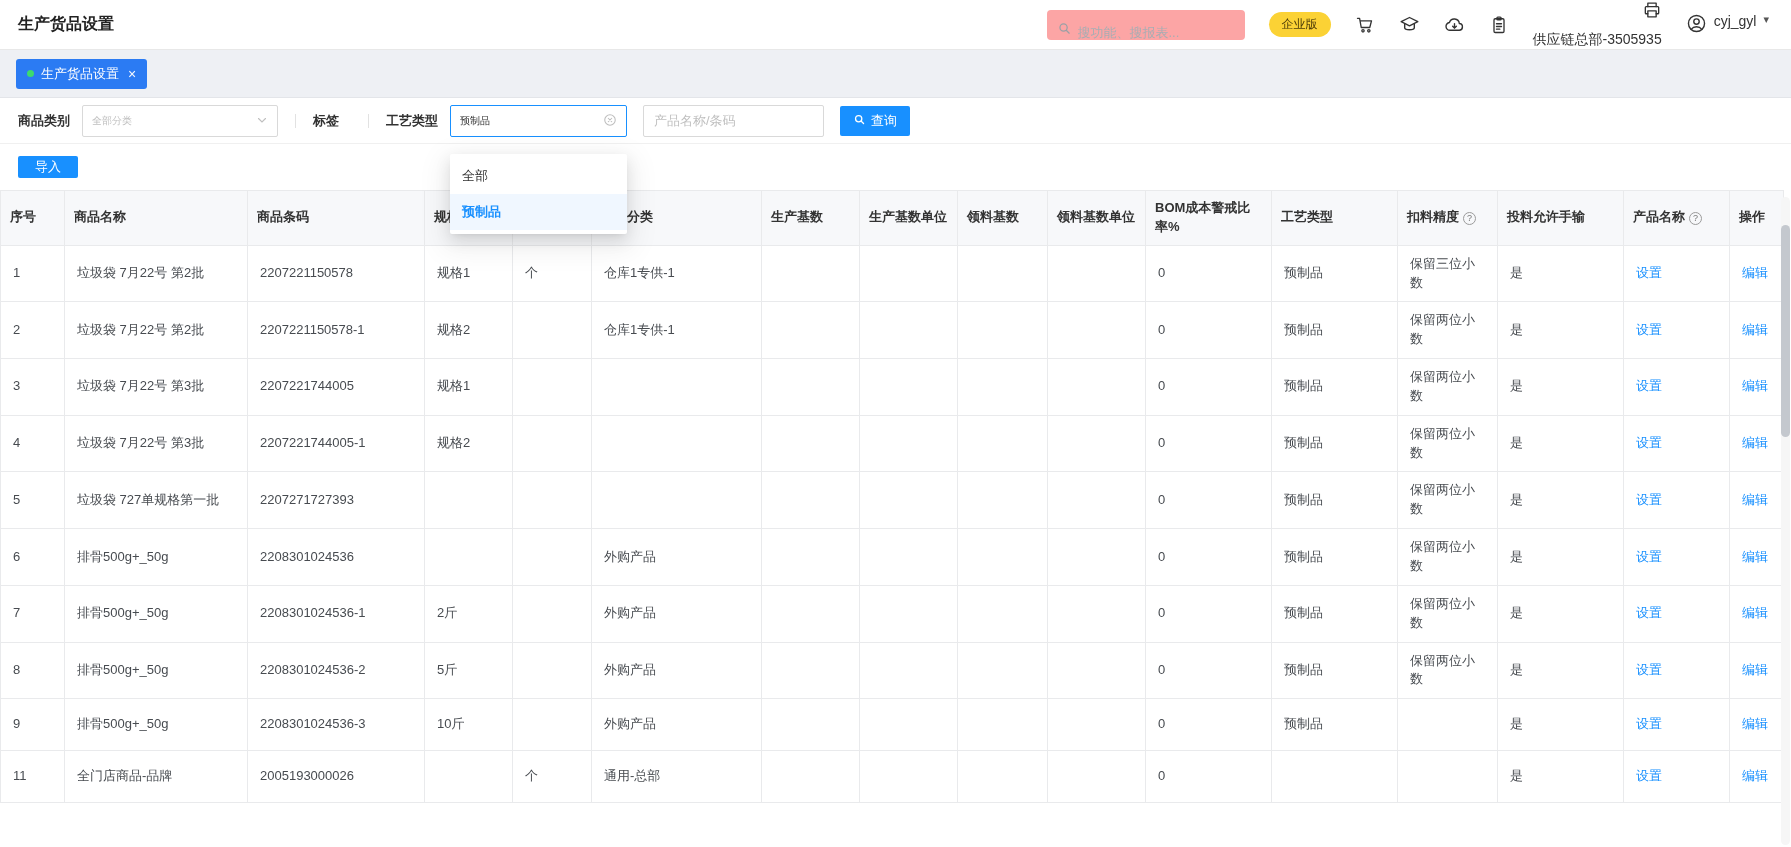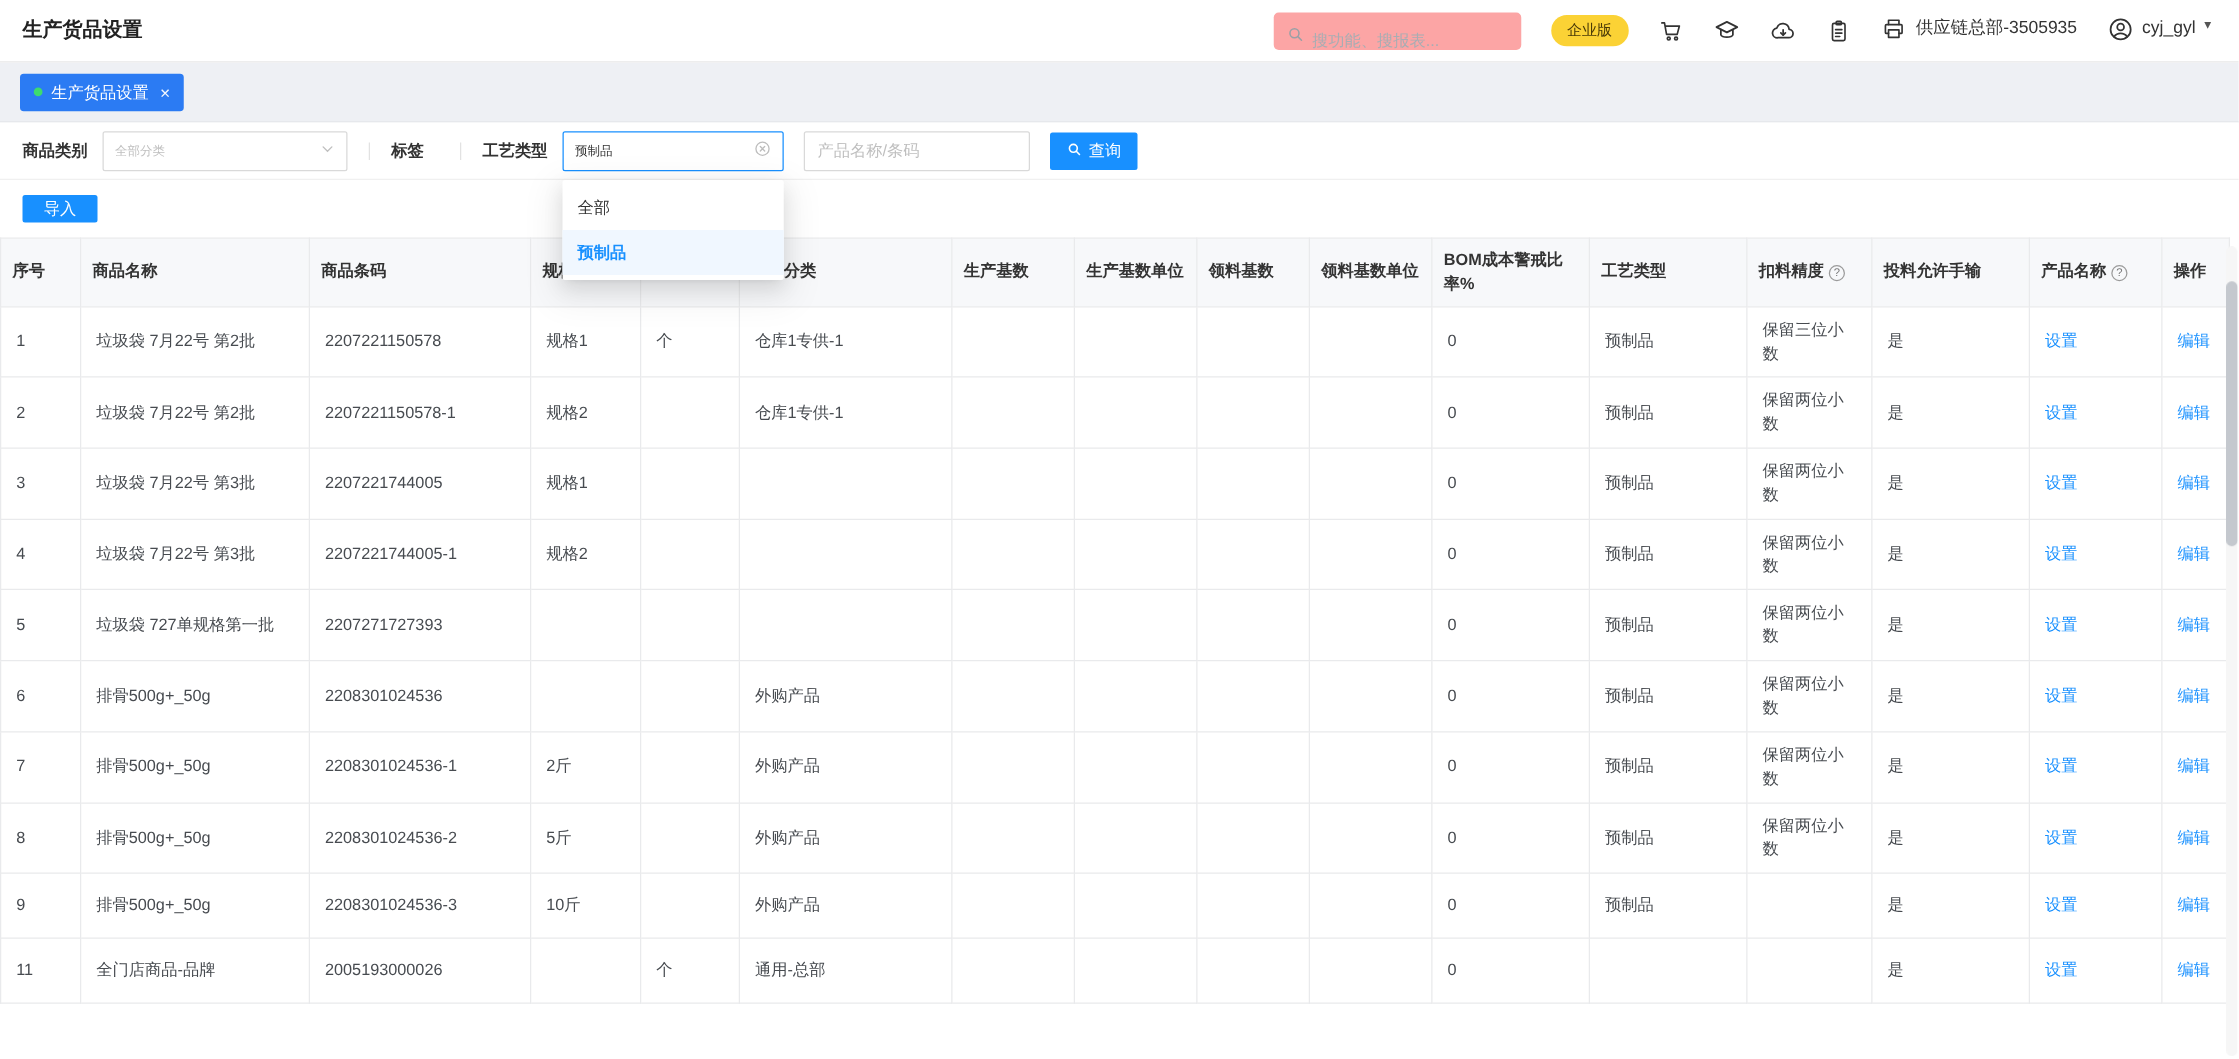--- a/index.html
+++ b/index.html
@@ -10,21 +10,21 @@
   .topbar { height:50px; display:flex; align-items:center; justify-content:space-between;
     padding:0 22px 0 18px; background:#fff; border-bottom:1px solid #e8e8e8; position:relative; z-index:40; }
   .page-title { font-size:16px; font-weight:bold; color:#222; }
   .topbar-right { display:flex; align-items:center; gap:24px; }
   .gsearch { width:198px; height:30px; background:#fca5a5; border-radius:4px;
     display:flex; align-items:flex-end; gap:6px; padding:0 10px; }
   .gsearch input { background:transparent; border:none; outline:none; font-size:13px; color:#333; width:155px; }
   .gsearch input::placeholder { color:#a8adb3; }
   .badge { background:#fbd235; color:#4a3a08; font-size:12px; padding:4px 13px; border-radius:999px; cursor:pointer; white-space:nowrap; }
   .icon-btn { display:flex; align-items:center; cursor:pointer; }
-  .org { display:flex; align-items:flex-start; gap:8px; font-size:14px; cursor:pointer; white-space:nowrap; }
+  .org { display:flex; align-items:flex-end; gap:8px; font-size:14px; cursor:pointer; white-space:nowrap;flex-direction:column; }
   .user { display:flex; align-items:flex-start; gap:7px; font-size:14px; cursor:pointer; white-space:nowrap; }
   .caret { font-size:11px; color:#555; }
 
   
   .tabbar { height:48px; background:#eef0f4; display:flex; align-items:center; padding:0 16px;
     border-bottom:1px solid #e3e5e9; }
   .tab { display:inline-flex; align-items:center; gap:7px; background:#2b7bf3; color:#fff;
     height:30px; padding:0 11px; border-radius:3px; font-size:13px; cursor:pointer; }
   .tab .dot { width:7px; height:7px; border-radius:50%; background:#3ddb6e; }
   .tab .close { font-size:14px; line-height:1; opacity:.95; margin-left:2px; cursor:pointer; }
@@ -43,21 +43,21 @@
   .vsep { width:1px; height:14px; background:#e2e2e2; margin:0 17px; }
   .process-wrap { position:relative; display:inline-block; }
   .product-input { width:181px; height:32px; border:1px solid #d9d9d9; border-radius:2px;
     padding:0 10px; font-size:13px; color:#333; margin-left:16px; outline:none; }
   .product-input::placeholder { color:#bfbfbf; }
   .btn-primary { height:30px; background:#1890ff; color:#fff; border:none; border-radius:2px;
     font-size:13px; padding:0 13px; display:inline-flex; align-items:center; gap:5px; cursor:pointer; }
   .btn-query { margin-left:16px; }
 
   
-  .dropdown { position:absolute; top:39px; left:0; width:177px; background:#fff; border-radius:2px;
+  .dropdown { position:absolute; top:49px; left:0; width:177px; background:#fff; border-radius:2px;
     box-shadow:0 3px 6px -4px rgba(0,0,0,.12), 0 6px 16px 0 rgba(0,0,0,.10), 0 9px 28px 8px rgba(0,0,0,.06);
     padding:4px 0; z-index:100; }
   .dd-option { height:36px; line-height:36px; padding:0 12px; font-size:13px; color:#333; cursor:pointer; }
   .dd-option.selected { color:#1890ff; background:#f0f7ff; font-weight:bold; }
 
   
   .toolbar { padding:12px 18px; background:#fff; }
   .btn-import { height:18px; padding:11px 17px; }
 
   

